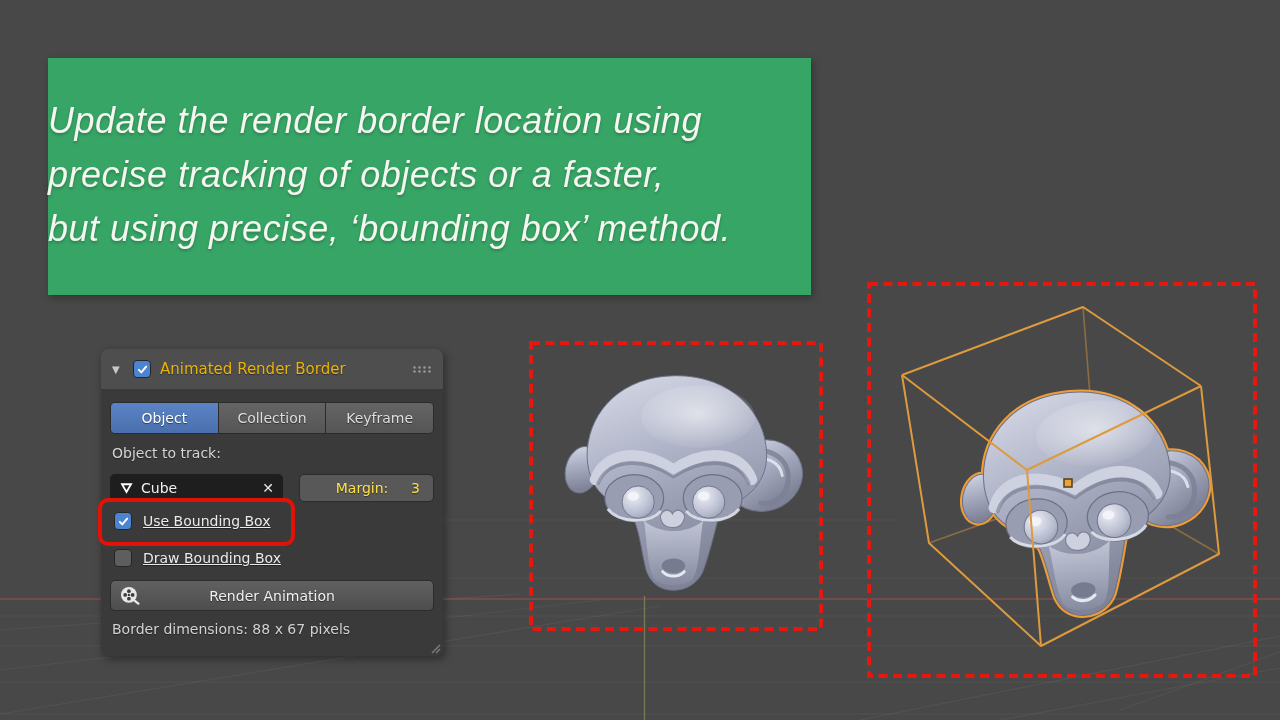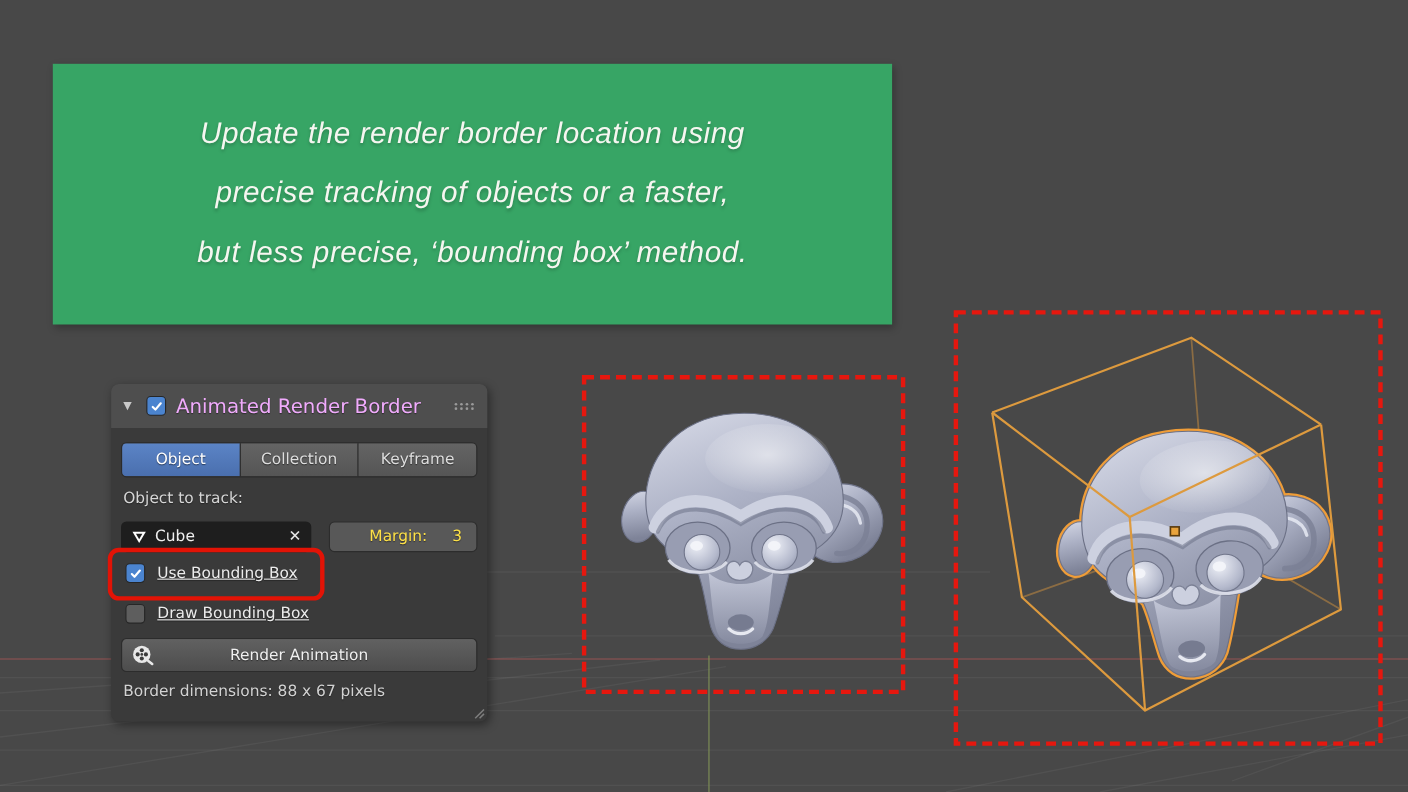--- a/index.html
+++ b/index.html
@@ -12,40 +12,40 @@
   #viewport-svg{position:absolute;left:0;top:0;width:1280px;height:720px;}
 
   
   .banner{
     position:absolute;left:48px;top:58px;width:763px;height:237px;
     background:#37a565;box-shadow:2px 3px 7px rgba(0,0,0,.28);
     padding-top:36px;box-sizing:border-box;
   }
   .banner-line{
     font-family:"Liberation Sans", sans-serif;
-    font-style:italic;font-size:27px;line-height:54px;
-    letter-spacing:.5px;color:#f5f6f0;text-align:center;
+    font-style:italic;font-size:36px;line-height:54px;
+    letter-spacing:.5px;color:#f5f6f0;text-align:left;
     text-shadow:0 2px 3px rgba(0,0,0,.22);
     white-space:nowrap;
   }
 
   
   .panel{
     position:absolute;left:101px;top:349px;width:342px;height:307px;
     background:#3a3a3a;border-radius:7px;
     box-shadow:2px 3px 9px rgba(0,0,0,.4);
     font-size:14px;color:#e9e9e9;
   }
   .panel-header{
     position:absolute;left:0;top:0;right:0;height:40px;
     background:#4e4e4e;border-radius:7px 7px 0 0;
     display:flex;align-items:center;gap:9px;padding:0 11px;box-sizing:border-box;
   }
   .collapse-arrow{font-size:10px;color:#c9c9c9;width:12px;flex:0 0 auto;}
-  .panel-title{flex:1;font-size:18px;color:#f0abfc;text-shadow:0 1px 1px rgba(0,0,0,.45);}
+  .panel-title{flex:1;font-size:15px;color:#eab308;text-shadow:0 1px 1px rgba(0,0,0,.45);}
   .chk{
     width:18px;height:18px;border-radius:4px;flex:0 0 auto;
     border:1px solid #262626;box-sizing:border-box;
     display:flex;align-items:center;justify-content:center;
   }
   .chk.checked{background:linear-gradient(#559,#447) ;background:#4b84cf;}
   .chk.unchecked{background:#5e5e5e;}
   .chk svg{width:13px;height:13px;display:block;}
 
   .tabs{
@@ -196,21 +196,21 @@
 
   <rect x="1064" y="479" width="8" height="8" fill="#e8a33d" stroke="#5a3c10" stroke-width="1.5"></rect>
 
   <rect x="531" y="343" width="290" height="286" fill="none" stroke="#e6170e" stroke-width="4" stroke-dasharray="9 5.5"></rect>
   <rect x="869" y="284" width="386" height="392" fill="none" stroke="#e6170e" stroke-width="4" stroke-dasharray="9 5.5"></rect>
 </svg>
 
 <div class="banner">
   <div class="banner-line">Update the render border location using</div>
   <div class="banner-line">precise tracking of objects or a faster,</div>
-  <div class="banner-line">but less precise, ‘bounding box’ method.</div>
+  <div class="banner-line">but using precise, ‘bounding box’ method.</div>
 </div>
 
 <div class="panel">
 
   <div class="panel-header">
     <span class="collapse-arrow">▼</span>
     <span class="chk checked">
       <svg viewBox="0 0 16 16">
           <path d="M3.5,8.5 L6.5,11.5 L12.5,4.5" stroke="#ffffff" stroke-width="2.4" fill="none" stroke-linecap="round" stroke-linejoin="round"></path>
         </svg>

